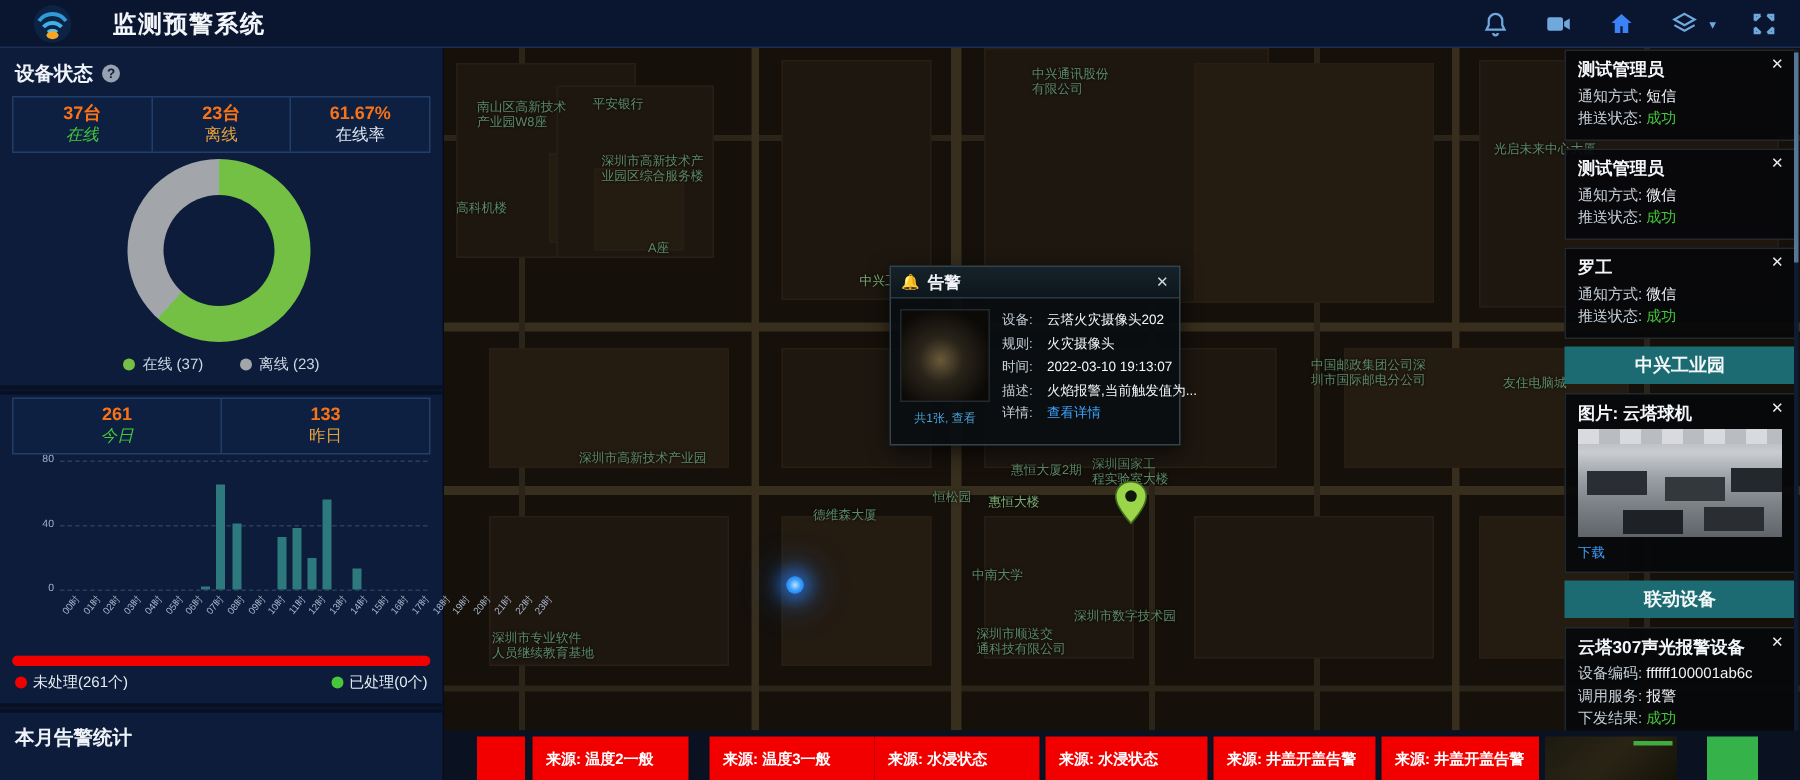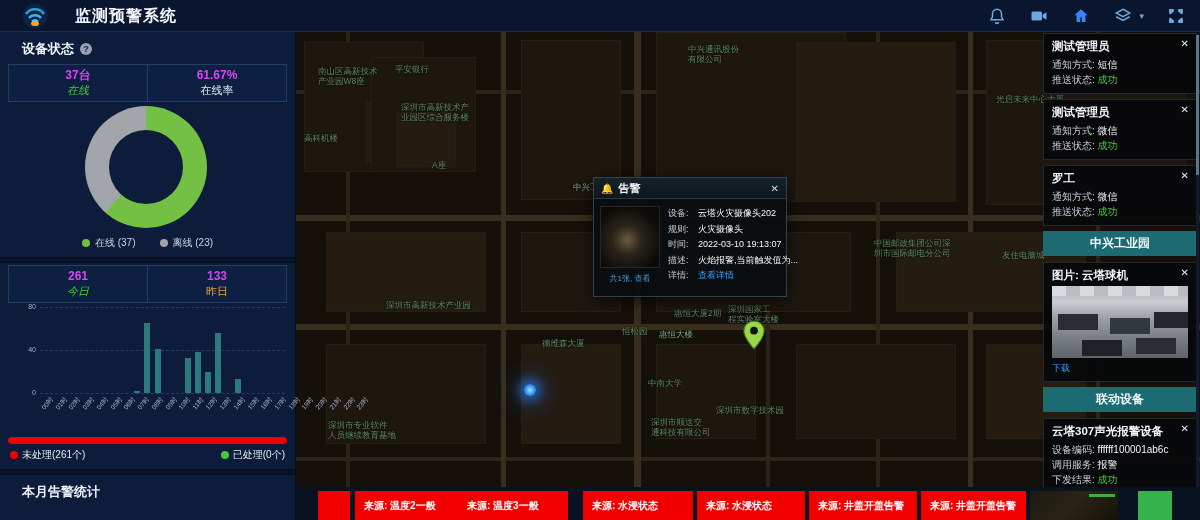--- a/index.html
+++ b/index.html
@@ -11,26 +11,26 @@
   #header { position:absolute; left:0; top:0; width:1200px; height:32px; background:#0a1530; border-bottom:1px solid #1c2f52; z-index:50; display:flex; align-items:center; }
   #logo { position:absolute; left:22px; top:3px; width:26px; height:26px; }
   #app-title { position:absolute; left:75px; top:6px; color:#f2f6fb; font-size:16px; font-weight:bold; letter-spacing:1px; }
   .hicons { position:absolute; right:14px; top:0; height:32px; display:flex; align-items:center; gap:22px; }
   .hicon { width:20px; height:20px; display:flex; align-items:center; justify-content:center; cursor:pointer; }
   .hicon svg { width:18px; height:18px; }
   .chev { color:#6ea8dc; font-size:9px; margin-left:-16px; }
 
   
   #left { position:absolute; left:0; top:32px; width:296px; height:488px; background:#0d1c3a; border-right:1px solid #060c1c; z-index:40; }
-  .sec-title { color:#eef3fa; font-size:13px; font-weight:bold; padding:8px 10px 4px 22px; display:flex; align-items:center; gap:6px; }
+  .sec-title { color:#eef3fa; font-size:13px; font-weight:bold; padding:8px 10px 4px 10px; display:flex; align-items:center; gap:6px; }
   .qmark { width:12px; height:12px; border-radius:50%; background:#97a1b1; color:#0d1c3a; font-size:9px; font-weight:bold; display:inline-flex; align-items:center; justify-content:center; }
   .statbox { margin:2px 8px; border:1px solid #223e68; background:#0e2042; display:flex; }
   .statcell { flex:1; text-align:center; padding:3px 0 4px 0; border-right:1px solid #223e68; }
   .statcell:last-child { border-right:none; }
-  .stat-v { color:#d946ef; font-size:12px; font-weight:bold; line-height:15px; }
+  .stat-v { color:#f97316; font-size:12px; font-weight:bold; line-height:15px; }
   .stat-l { font-size:11px; line-height:14px; }
   .c-green { color:#45c83b;font-style:italic; } .c-orange { color:#e8a33d; } .c-white { color:#dfe7f2; }
   #donut-wrap { position:relative; height:122px; margin-top:4px; }
   #device-donut { position:absolute; left:85px; top:0; width:122px; height:122px; border-radius:50%; }
   #device-donut::after { content:""; position:absolute; left:24px; top:24px; width:74px; height:74px; border-radius:50%; background:#0d1c3a; }
   .legend-row { display:flex; justify-content:center; gap:24px; margin-top:8px; }
   .legend-item { display:flex; align-items:center; gap:5px; font-size:10px; color:#cdd6e4; }
   .dot { width:8px; height:8px; border-radius:50%; }
   .sec-div { height:6px; background:#07102200; border-top:2px solid #071022; border-bottom:2px solid #071022; background:#0a142c; margin-top:7px; }
 
@@ -151,20 +151,24 @@
 
   <div id="left">
     <div class="sec-title">
       <span>设备状态</span>
       <span class="qmark">?</span>
     </div>
     <div class="statbox" id="device-stats">
         <div class="statcell">
           <div class="stat-v">37台</div>
           <div class="stat-l c-green">在线</div>
+        </div>
+        <div class="statcell">
+          <div class="stat-v">23台</div>
+          <div class="stat-l c-orange">离线</div>
         </div>
         <div class="statcell">
           <div class="stat-v">61.67%</div>
           <div class="stat-l c-white">在线率</div>
         </div>
       </div>
     <div id="donut-wrap">
       <div id="device-donut" style="background: conic-gradient(rgb(116, 192, 68) 0deg, rgb(116, 192, 68) 222deg, rgb(162, 166, 170) 222deg, rgb(162, 166, 170) 360deg);"></div>
     </div>
     <div class="legend-row" id="donut-legend">
@@ -467,21 +471,21 @@
       </div>
   </div>
   <div id="sbar">
       <div id="sbar-thumb"></div>
     </div>
 
   <div id="bottom">
     <div class="btile" style="left:22px;width:32px"></div>
     <div id="btiles">
         <div class="btile" style="left: 59px; width: 104px;">来源: 温度2一般</div>
-        <div class="btile" style="left: 162px; width: 110px;">来源: 温度3一般</div>
+        <div class="btile" style="left: 177px; width: 110px;">来源: 温度3一般</div>
         <div class="btile" style="left: 287px; width: 110px;">来源: 水浸状态</div>
         <div class="btile" style="left: 401px; width: 108px;">来源: 水浸状态</div>
         <div class="btile" style="left: 513px; width: 108px;">来源: 井盖开盖告警</div>
         <div class="btile" style="left: 625px; width: 105px;">来源: 井盖开盖告警</div>
       </div>
     <div id="vid-tile" style="left:734px;width:88px"></div>
     <div id="green-tile" style="left:842px;width:34px"></div>
   </div>
 
 </div>

